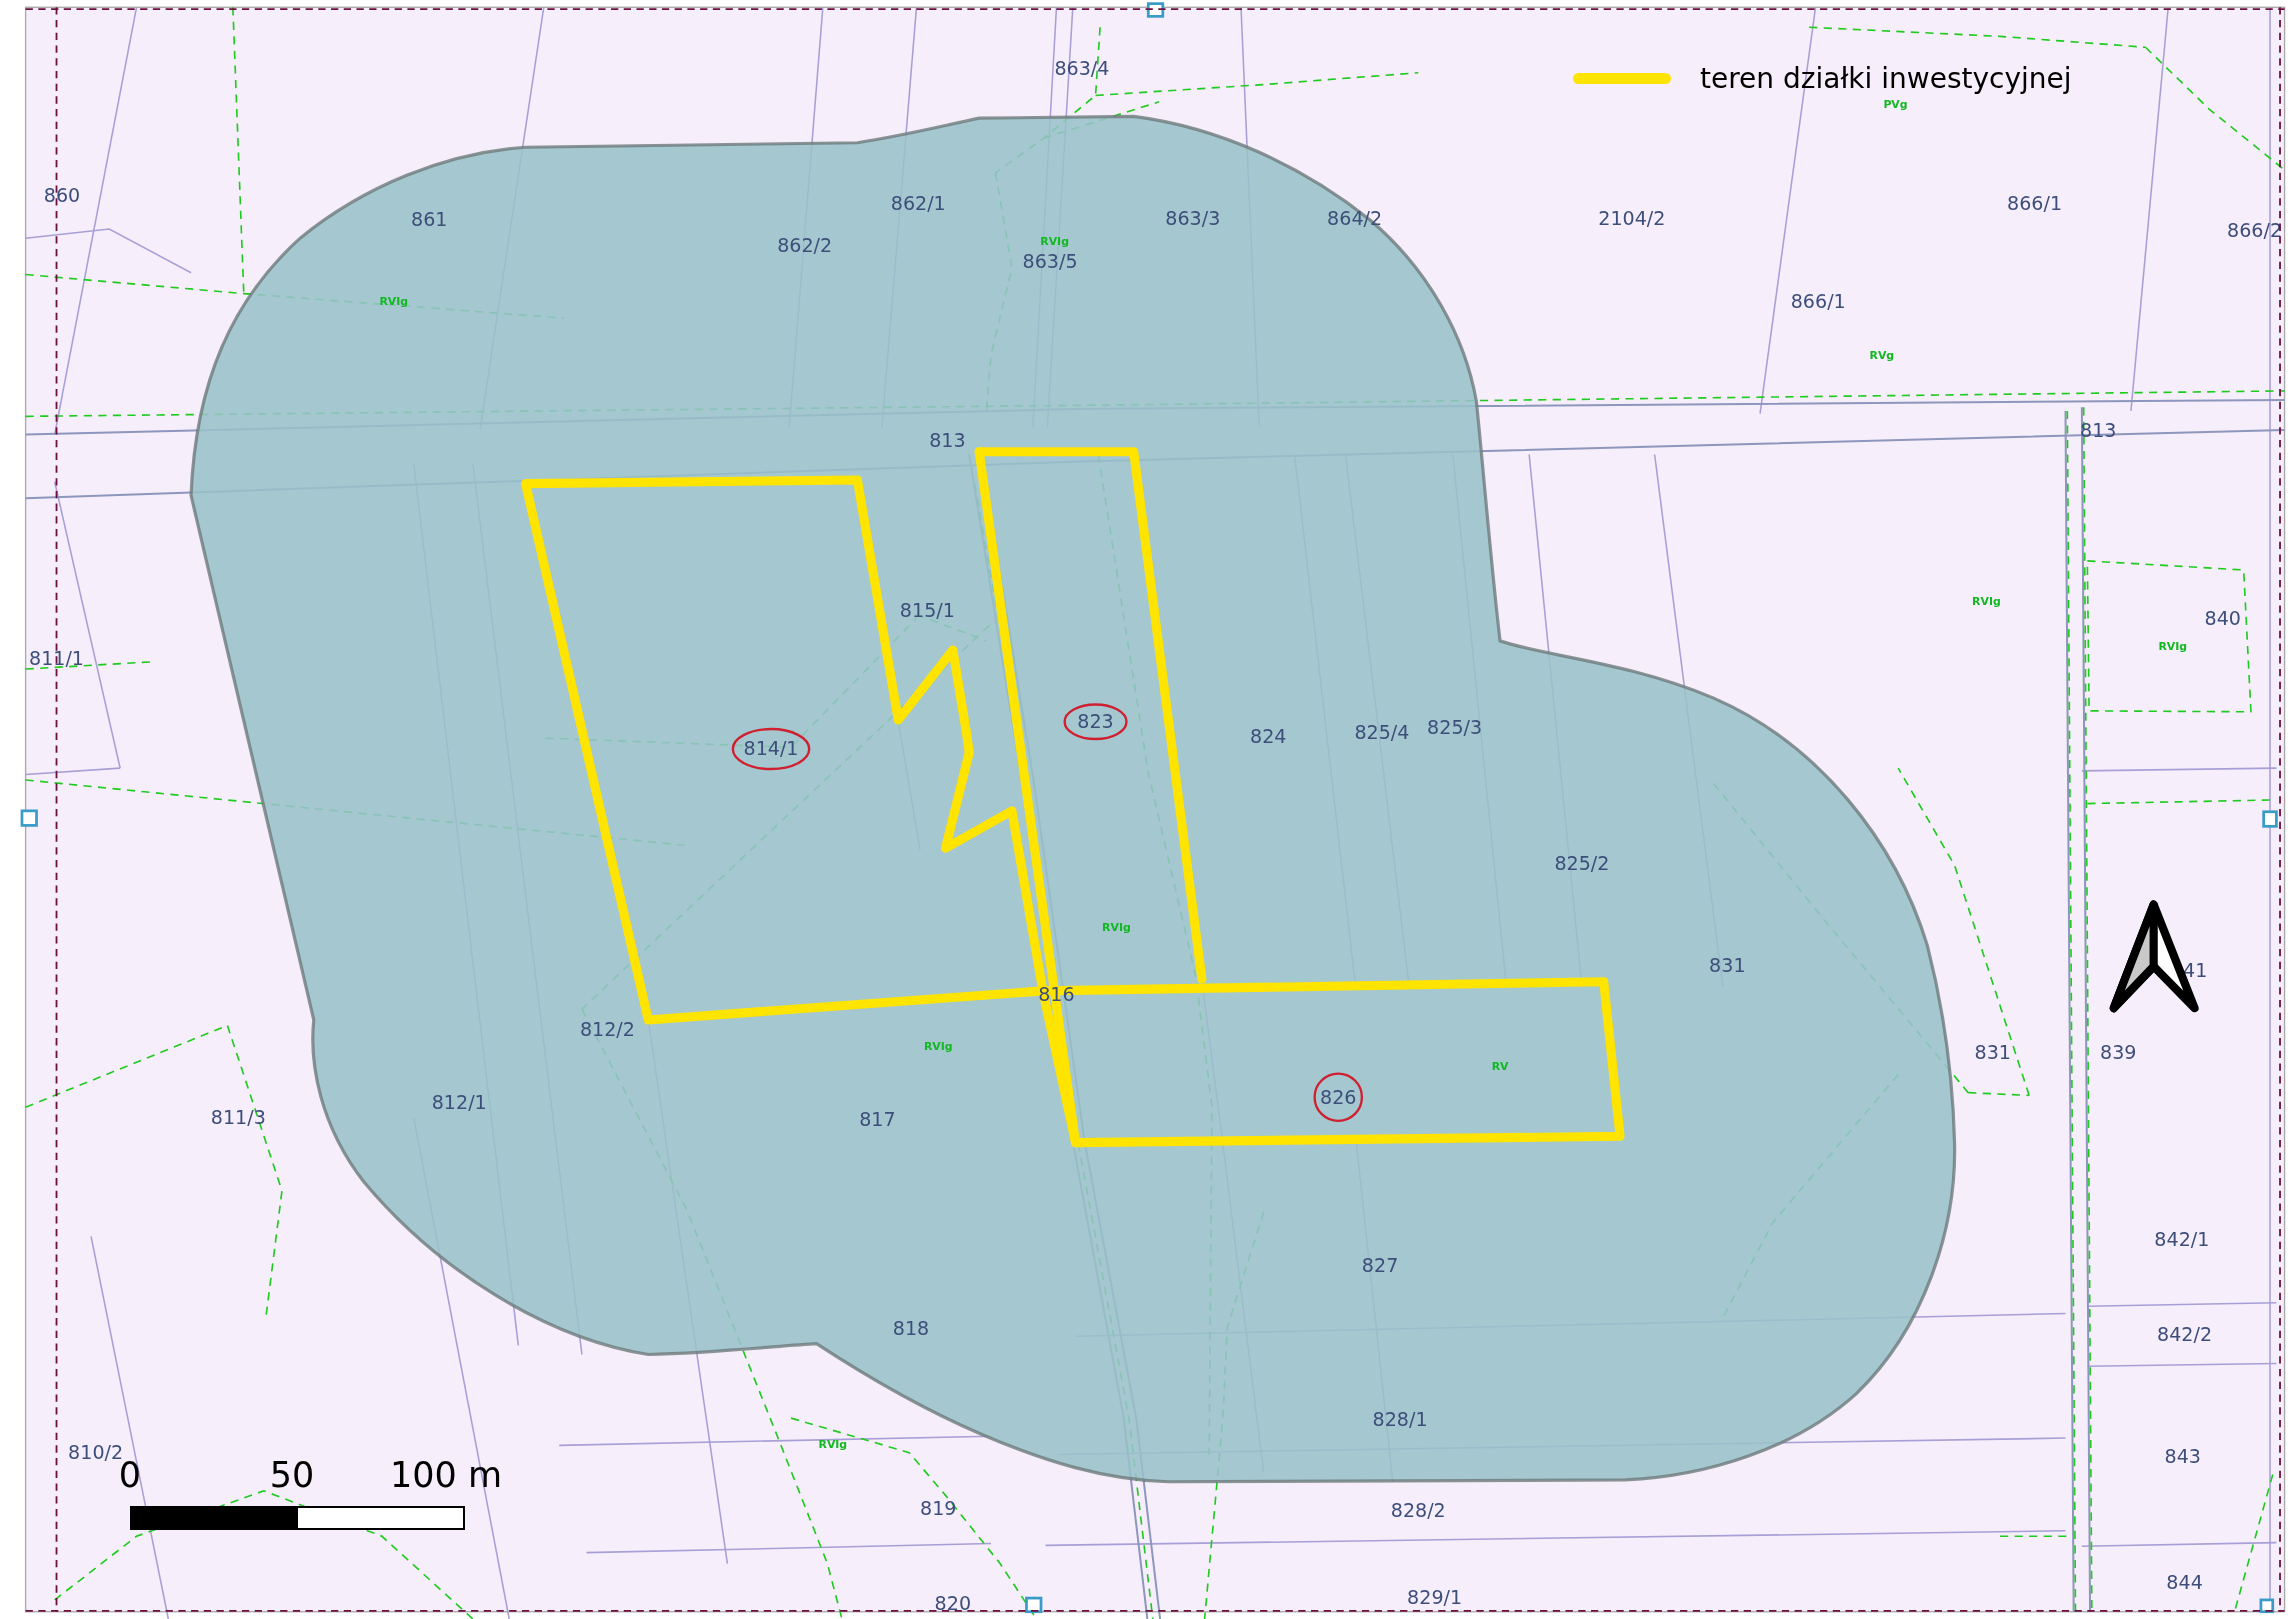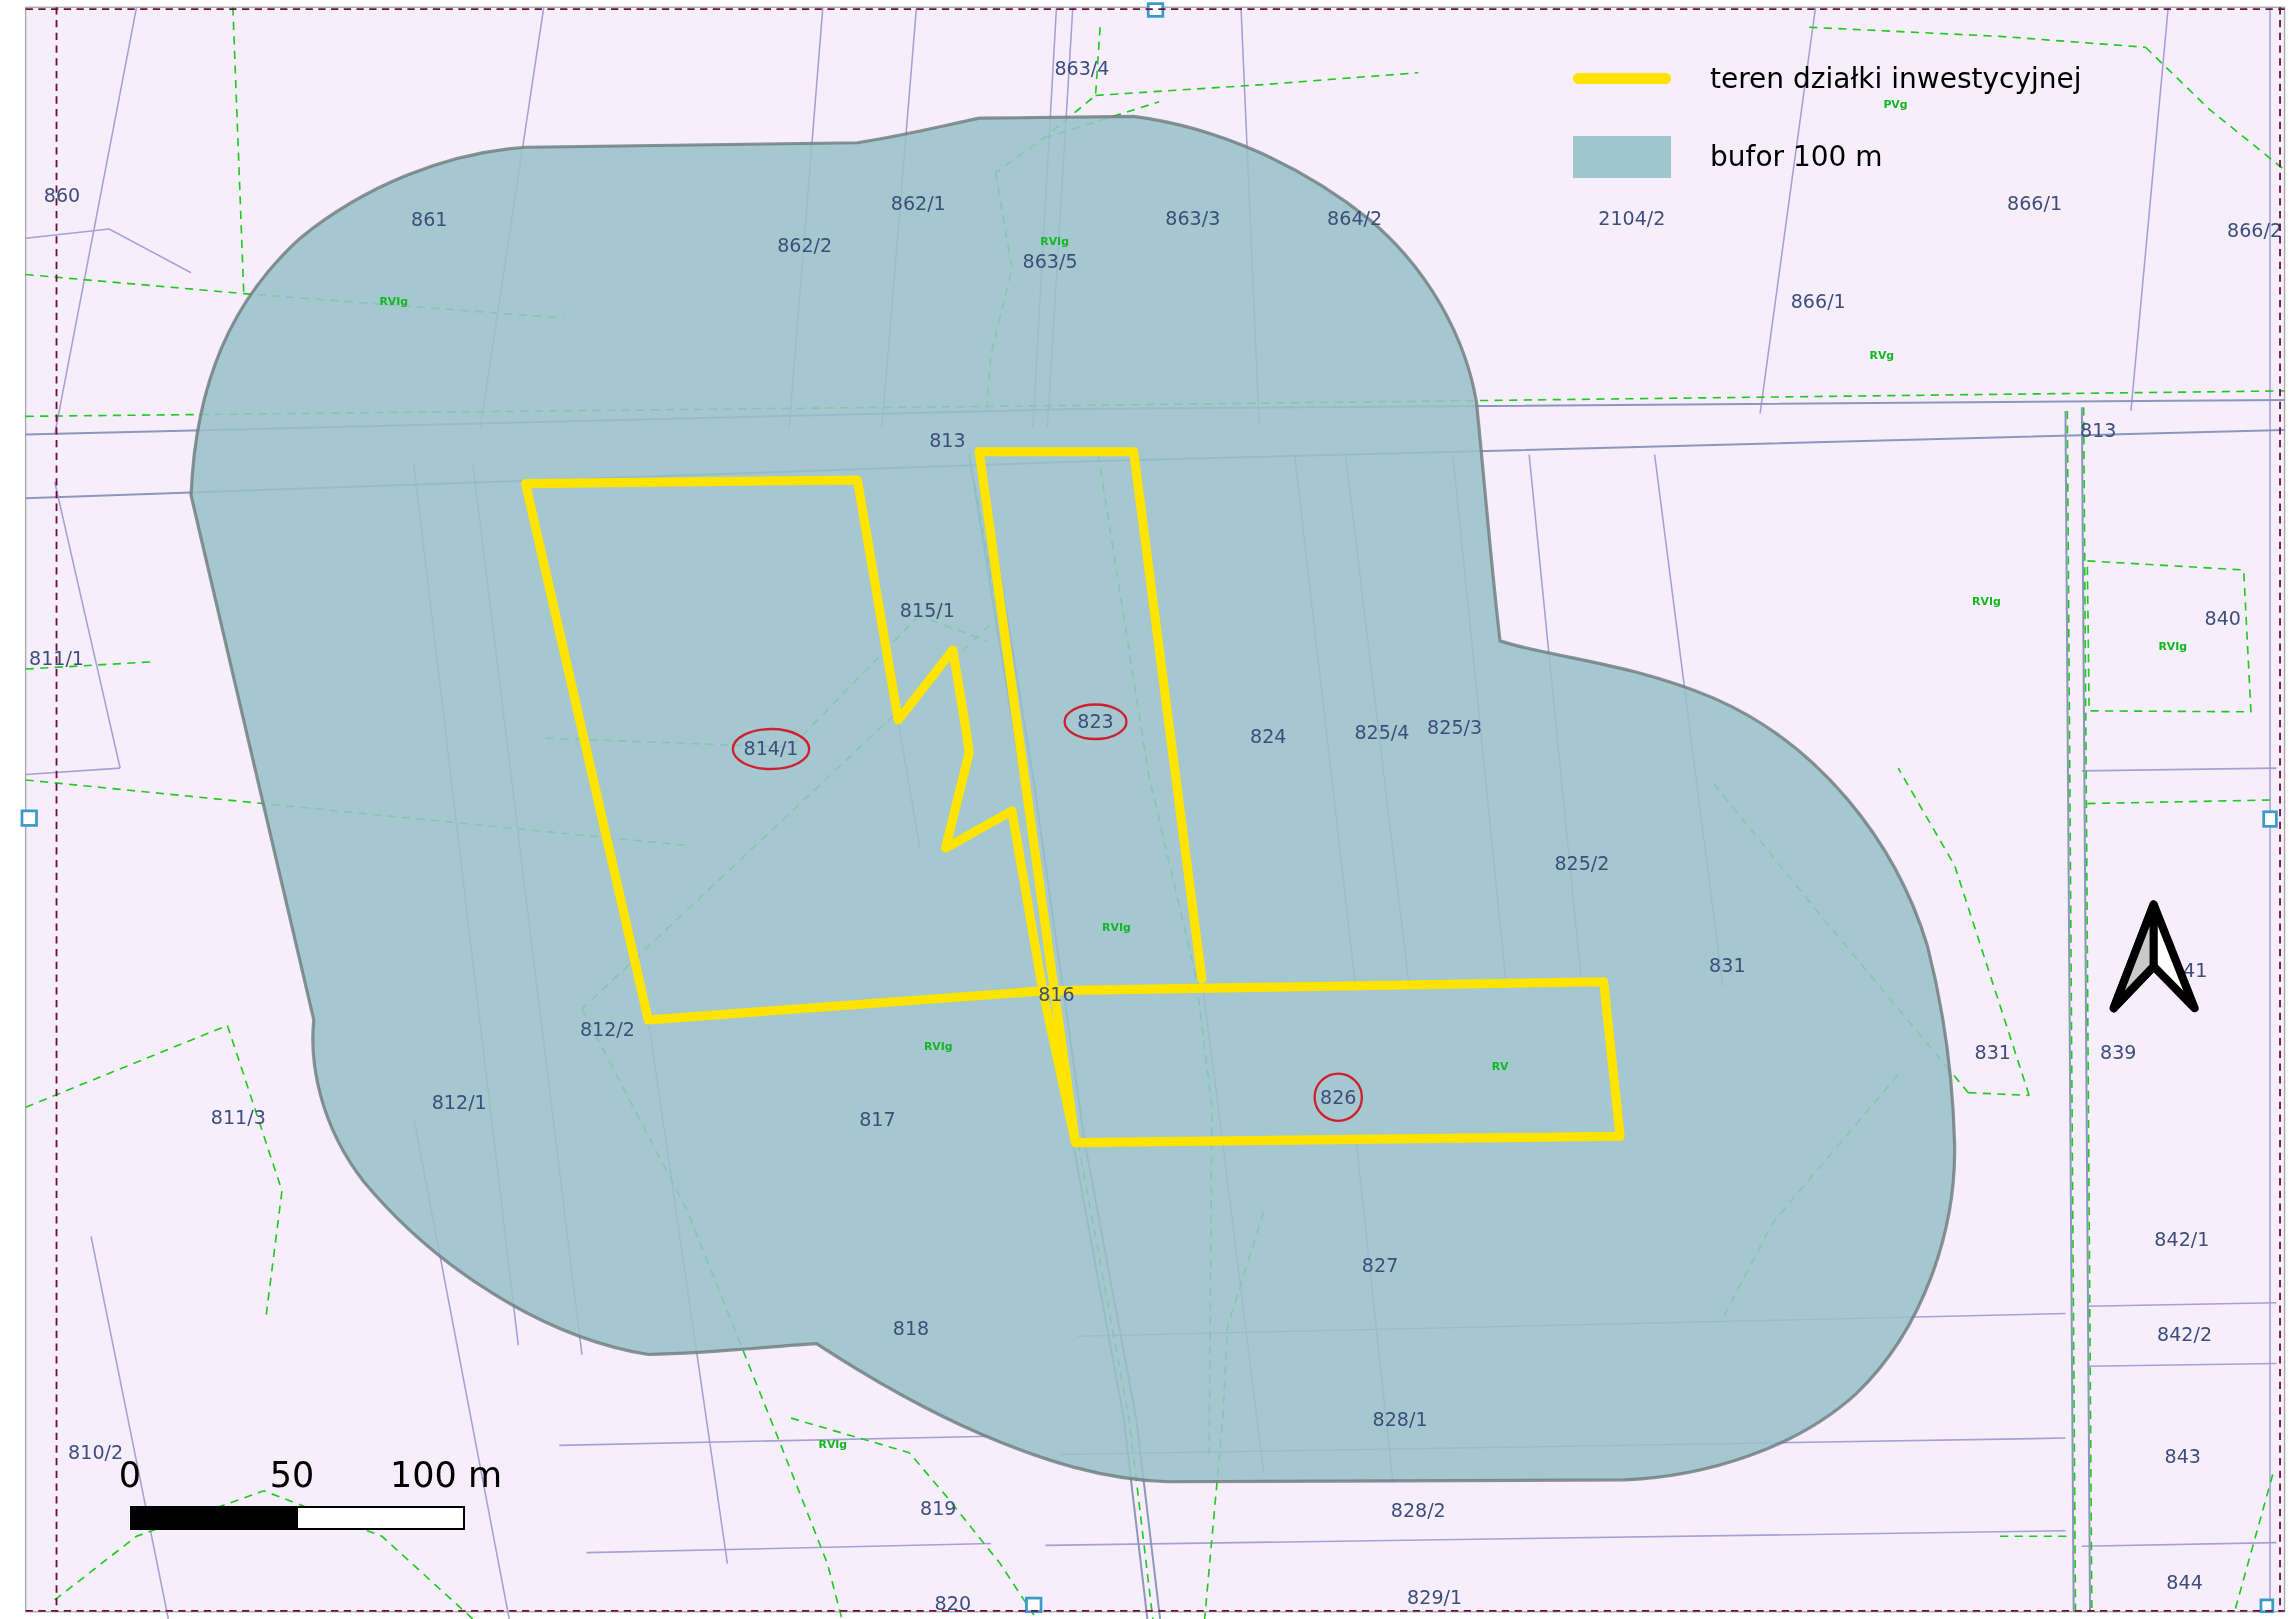--- a/index.html
+++ b/index.html
@@ -1,20 +1,20 @@
 <!DOCTYPE html>
 <html style="font-size:14.5px"><head>
 <meta charset="utf-8">
 <style>
   html,body{margin:0;padding:0;background:#ffffff;font-family:"DejaVu Sans", sans-serif;}
   .map-stage{position:relative;width:2292px;height:1619px;background:#ffffff;overflow:hidden;}
   .map-stage svg{position:absolute;left:0;top:0;}
   
   .legend{position:absolute;left:1573px;top:56px;}
-  .legend-row{display:flex;align-items:center;margin-bottom:33px;height:45px;gap:10px;}
+  .legend-row{display:flex;align-items:center;margin-bottom:33px;height:45px;}
   .legend-swatch-line{width:98px;height:11.8px;border-radius:6.4px;background:#ffe400;margin-right:29px;}
   .legend-swatch-fill{width:98px;height:42px;background:#9ec7cd;margin-right:29px;}
   .legend-label{font-size:28px;color:#000;white-space:nowrap;}
   
   .scalebar{position:absolute;left:100px;top:1455px;width:436px;}
   .scalebar-ticks{position:relative;height:44px;font-size:35px;color:#000;}
   .tick0{position:absolute;left:30px;top:0;transform:translateX(-50%);}
   .tick50{position:absolute;left:192px;top:0;transform:translateX(-50%);}
   .tick100{position:absolute;left:346px;top:0;transform:translateX(-50%);white-space:nowrap;}
   .scalebar-bar{position:relative;margin-top:7.3px;margin-left:30px;width:335px;height:23.6px;border:2.7px solid #000;box-sizing:border-box;background:#fff;}
@@ -227,24 +227,20 @@
     <line x1="62" y1="8" x2="62" y2="1773"></line>
     <line x1="2508" y1="8" x2="2508" y2="1773"></line>
   </g>
 </svg>
 
   <div class="legend">
     <div class="legend-row">
       <div class="legend-swatch-line"></div>
       <div class="legend-label">teren działki inwestycyjnej</div>
     </div>
-    <div class="legend-row">
-      <div class="legend-swatch-fill"></div>
-      <div class="legend-label">bufor 100 m</div>
-    </div>
   </div>
 
   <div class="scalebar">
     <div class="scalebar-ticks">
       <span class="tick0">0</span>
       <span class="tick50">50</span>
       <span class="tick100">100 m</span>
     </div>
     <div class="scalebar-bar">
       <div class="scalebar-black"></div>

